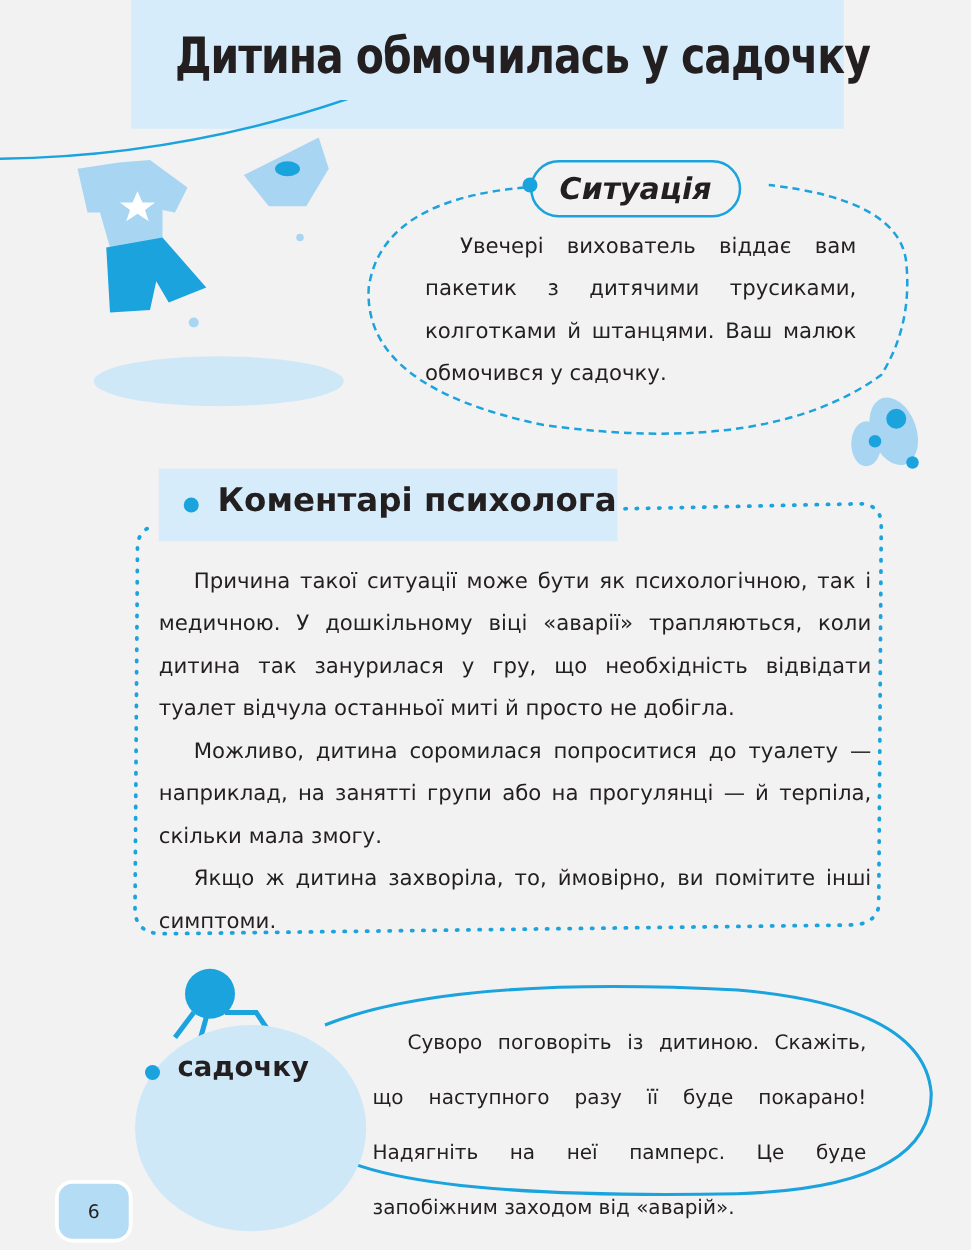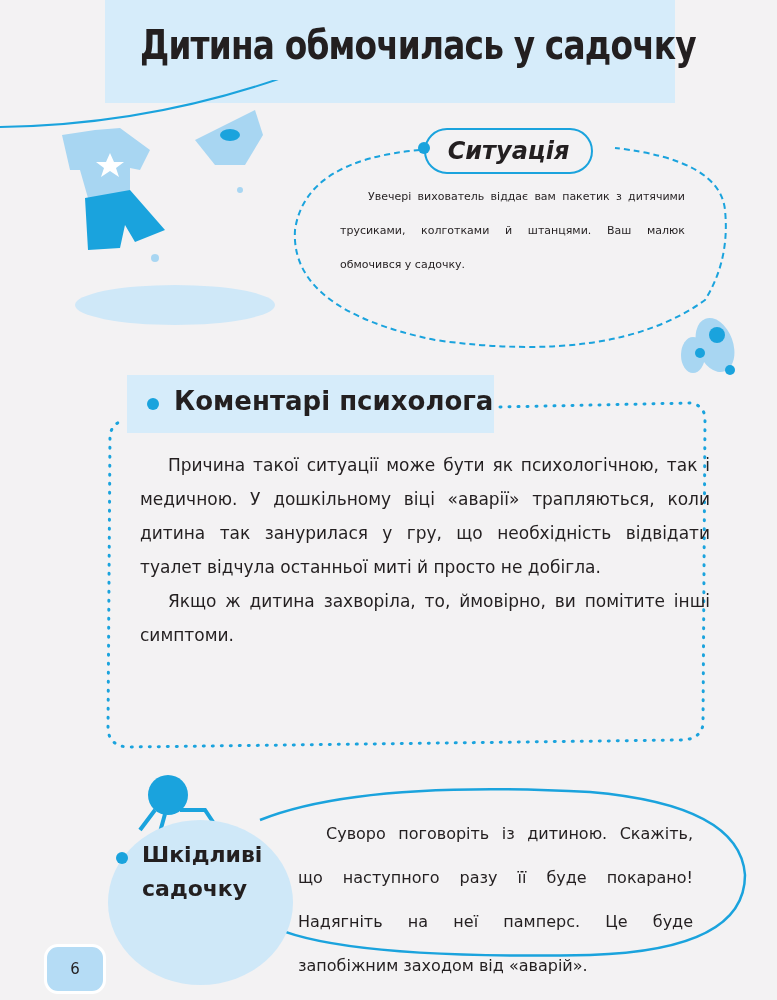--- a/index.html
+++ b/index.html
@@ -4,26 +4,26 @@
 <style>
   html, body { margin:0; padding:0; }
   body { width:777px; height:1000px; background:#f3f2f3; position:relative; overflow:hidden; font-family:"DejaVu Sans", sans-serif; color:#231f20; }
   .abs { position:absolute; }
   .title-band { left:105px; top:0; width:570px; height:103px; background:#d6ecfa; }
   .title { left:140px; top:22px; font-family:"DejaVu Sans", sans-serif; font-weight:bold; font-size:40px; letter-spacing:-1px; color:#231f20; transform:scaleX(0.82); transform-origin:left; white-space:nowrap; }
   .illus { left:0; top:80px; width:300px; height:280px; }
   .situ-pill { left:424px; top:128px; width:165px; height:42px; border:2.5px solid #1aa3dd; border-radius:24px; display:flex; align-items:center; justify-content:center;font-style:italic; }
   .situ-pill span { font-weight:bold; font-size:24px; }
   .situ-dot { left:418px; top:142px; width:12px; height:12px; background:#1aa3dd; border-radius:50%; }
-  .situ-text { left:340px; top:180px; width:345px; font-size:11px; line-height:34px; color:#231f20; }
+  .situ-text { left:340px; top:180px; width:345px; font-size:17px; line-height:34px; color:#231f20; }
   .p { text-indent:28px; margin:0; text-align:justify; }
   .comm-band { left:127px; top:375px; width:367px; height:58px; background:#d6ecfa; }
   .comm-dot { left:147px; top:398px; width:12px; height:12px; background:#1aa3dd; border-radius:50%; }
   .comm-title { left:174px; top:386px; font-weight:bold; font-size:26px; }
-  .comm-text { left:140px; top:448px; width:570px; font-size:17px; line-height:34px; }
+  .comm-text { left:127px; top:448px; width:570px; font-size:17px; line-height:34px; }
   .advice-circle { left:108px; top:820px; width:185px; height:165px; background:#cfe8f8; border-radius:50%; }
   .advice-dot { left:116px; top:852px; width:12px; height:12px; background:#1aa3dd; border-radius:50%; }
   .advice-title { left:142px; top:838px; font-weight:bold; font-size:22px; line-height:34px; }
   .advice-text { left:298px; top:812px; width:395px; font-size:16px; line-height:44px; }
   .pagenum { left:44px; top:944px; width:56px; height:44px; background:#b5dcf5; border:3px solid #fff; border-radius:14px; display:flex; align-items:center; justify-content:center; font-size:15px; }
 </style>
 </head>
 <body>
 
 <div class="abs title-band"></div>
@@ -61,33 +61,33 @@
 </svg>
 
 <div class="abs comm-band"></div>
 <div class="abs comm-dot"></div>
 <div class="abs comm-title">Коментарі психолога</div>
 <svg class="abs" style="left:100px;top:395px;width:620px;height:360px" viewBox="0 0 620 360">
   <path d="M400 12 L590 8 Q605 10 605 25 L603 330 Q600 345 580 345 L30 352 Q10 352 8 335 L10 40 Q12 28 25 25" stroke="#1aa3dd" stroke-width="3" stroke-dasharray="1 8" stroke-linecap="round" fill="none"></path>
 </svg>
 <div class="abs comm-text">
   <p class="p">Причина такої ситуації може бути як психологічною, так і медичною. У дошкільному віці «аварії» трапляються, коли дитина так занурилася у гру, що необхідність відвідати туалет відчула останньої миті й просто не добігла.</p>
+  <p class="p">Можливо, дитина соромилася попроситися до туалету — наприклад, на занятті групи або на прогулянці — й терпіла, скільки мала змогу.</p>
   <p class="p">Якщо ж дитина захворіла, то, ймовірно, ви помітите інші симптоми.</p>
 </div>
 
 <svg class="abs" style="left:130px;top:770px;width:100px;height:65px" viewBox="0 0 100 65">
   <circle cx="38" cy="25" r="20" fill="#1aa3dd"></circle>
   <path d="M25 40 L10 60 M35 44 L30 62 M50 40 L75 40 L85 55" stroke="#1aa3dd" stroke-width="4" fill="none"></path>
 </svg>
 <svg class="abs" style="left:240px;top:780px;width:520px;height:185px" viewBox="0 0 520 185">
   <path d="M20 40 Q120 0 350 12 Q500 25 505 95 Q505 170 350 175 Q80 180 20 140" stroke="#1aa3dd" stroke-width="2.5" fill="none"></path>
 </svg>
 <div class="abs advice-circle"></div>
 <div class="abs advice-dot"></div>
 <div class="abs advice-title">
-  <div>Шкідливі</div>
   <div>садочку</div>
 </div>
 <div class="abs advice-text">
     <p class="p">Суворо поговоріть із дитиною. Скажіть, що наступного разу її буде покарано! Надягніть на неї памперс. Це буде запобіжним заходом від «аварій».</p>
   </div>
 
 <div class="abs pagenum">6</div>
 
 </body></html>

